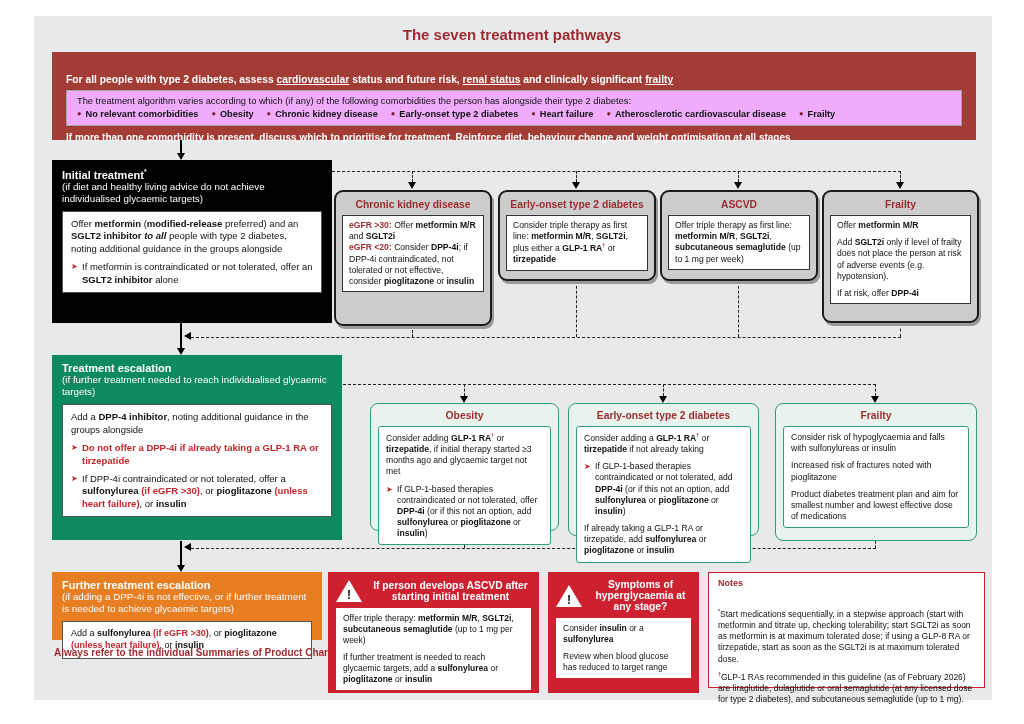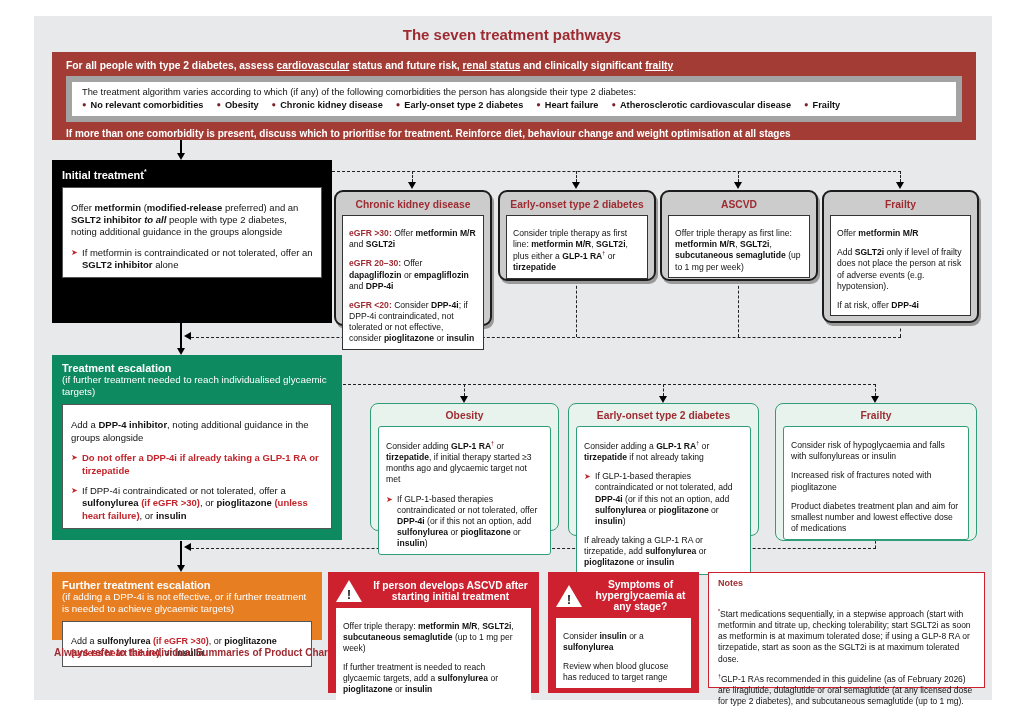--- a/index.html
+++ b/index.html
@@ -8,23 +8,23 @@
     --greybg:#cccccc; --sheet:#e8e9ea;
   }
   html,body{margin:0;padding:0}
   body{width:1024px;height:724px;background:#fff;position:relative;
        font-family:"Liberation Sans",sans-serif;color:#111;overflow:hidden}
   .sheet{position:absolute;left:34px;top:16px;width:958px;height:684px;background:var(--sheet)}
   .page-title{position:absolute;left:0;top:26px;width:100%;text-align:center;
        font-size:15px;font-weight:bold;color:var(--hred)}
   .box{position:absolute;box-sizing:border-box}
   
-  .banner{background:var(--brick);color:#fff;padding:6px 14px}
+  .banner{background:var(--brick);color:#fff;padding:20px 14px}
   .banner .l1{font-size:10.3px;font-weight:bold;margin:2px 0 5px}
-  .banner .inner{background:#ffffff;color:#111;border:6px solid #a3a3a3;padding:4px 10px}
+  .banner .inner{background:#f0abfc;color:#111;border:1px solid #a3a3a3;padding:4px 10px}
   .banner .intro{font-size:9.3px;margin:1px 0 3px}
   .comorbs{display:flex;gap:13px;font-weight:bold;font-size:9.2px;white-space:nowrap;margin:1px 0 2px}
   .dot{color:#7c1f27;margin-right:4px;font-size:7.5px;vertical-align:1px}
   .banner .l2{font-size:10px;font-weight:bold;margin-top:6px}
   
   .hdr{font-size:11px;font-weight:bold}
   .sub{font-size:9.8px;line-height:1.25}
   .white-inner{background:#fff;color:#111;border:1px solid #555;padding:6px 8px;margin-top:6px;
        font-size:9.5px;line-height:1.3}
   .black{background:#000;color:#fff;padding:8px 10px}
@@ -48,21 +48,21 @@
   .tri{width:26px;height:23px;background:#fff;clip-path:polygon(50% 4%,100% 100%,0 100%);
        position:relative;flex:0 0 auto}
   .tri .ex{position:absolute;left:0;right:0;bottom:0;text-align:center;color:#111;
        font-weight:bold;font-size:12px;line-height:1.2}
   .redbox .inner{background:#fff;color:#111;padding:5px 7px;font-size:8.5px;line-height:1.3}
   
   .notesbox{background:#fff;border:1px solid var(--wred);padding:5px 9px;font-size:8.5px;line-height:1.32}
   .notesbox .title{color:var(--hred);font-weight:bold;font-size:9px;margin-bottom:18px}
   .foot{position:absolute;left:54px;top:647px;font-size:10px;font-weight:bold;color:var(--hred)}
   
-  .para{margin:8px 0 6px}
+  .para{margin:0 0 6px}
   .para:last-child{margin-bottom:0}
   .para.tight{margin-bottom:0}
   .para.li{padding-left:11px;position:relative}
   .arr{position:absolute;left:0;top:1px;color:var(--ared);font-size:8px}
   .b{font-weight:bold}.i{font-style:italic}
   .r{color:var(--ared)}.dr{color:var(--hred)}.u{text-decoration:underline}
   .sup{vertical-align:super;font-size:0.62em}
   
   .vline{position:absolute;width:0;border-left:2.5px solid #000}
   .vdash{position:absolute;width:0;border-left:1.6px dashed #222}
@@ -128,31 +128,31 @@
 <div class="vline" style="left:180px;top:541px;height:25px"></div>
 <div class="adown" style="left:177px;top:565px"></div>
 <div class="hdash" style="left:191px;top:548px;width:685px"></div>
 <div class="aleft" style="left:184px;top:543px"></div>
 <div class="vdash" style="left:464px;top:531px;height:17px"></div>
 <div class="vdash" style="left:663px;top:536px;height:12px"></div>
 <div class="vdash" style="left:875px;top:541px;height:7px"></div>
 
 <div class="box black" style="left:52px;top:160px;width:280px;height:163px">
   <div class="hdr"><span class="b">Initial treatment</span><span class="sup">*</span></div>
+  <div class="sub">(if diet and healthy living advice do not achieve individualised glycaemic targets)</div>
   <div class="white-inner">
       <div class="para"><span>Offer </span><span class="b">metformin</span><span> (</span><span class="b">modified-release</span><span> preferred) and an </span><span class="b">SGLT2 inhibitor</span><span> </span><span class="b i">to all</span><span> people with type 2 diabetes, noting additional guidance in the groups alongside</span></div>
       <div class="para li"><span class="arr">➤</span><span>If metformin is contraindicated or not tolerated, offer an </span><span class="b">SGLT2 inhibitor</span><span> alone</span></div>
     </div>
 </div>
 
 <div class="box greybox" style="left:334px;top:190px;width:158px;height:136px">
   <div class="title">Chronic kidney disease</div>
   <div class="inner">
       <div class="para tight"><span class="b dr">eGFR &gt;30:</span><span> Offer </span><span class="b">metformin M/R</span><span> and </span><span class="b">SGLT2i</span></div>
-      <div class="para tight"><span class="b dr">eGFR 20–30:</span><span> Offer </span><span class="b">dapagliflozin</span><span> or </span><span class="b">empagliflozin</span><span> and </span><span class="b">DPP-4i</span></div>
       <div class="para tight"><span class="b dr">eGFR &lt;20:</span><span> Consider </span><span class="b">DPP-4i</span><span>; if DPP-4i contraindicated, not tolerated or not effective, consider </span><span class="b">pioglitazone</span><span> or </span><span class="b">insulin</span></div>
     </div>
 </div>
 <div class="box greybox" style="left:498px;top:190px;width:158px;height:91px">
   <div class="title">Early-onset type 2 diabetes</div>
   <div class="inner">
       <div class="para"><span>Consider triple therapy as first line: </span><span class="b">metformin M/R</span><span>, </span><span class="b">SGLT2i</span><span>, plus either a </span><span class="b">GLP-1 RA</span><span class="b dr sup">†</span><span> or </span><span class="b">tirzepatide</span></div>
     </div>
 </div>
 <div class="box greybox" style="left:660px;top:190px;width:158px;height:91px">

